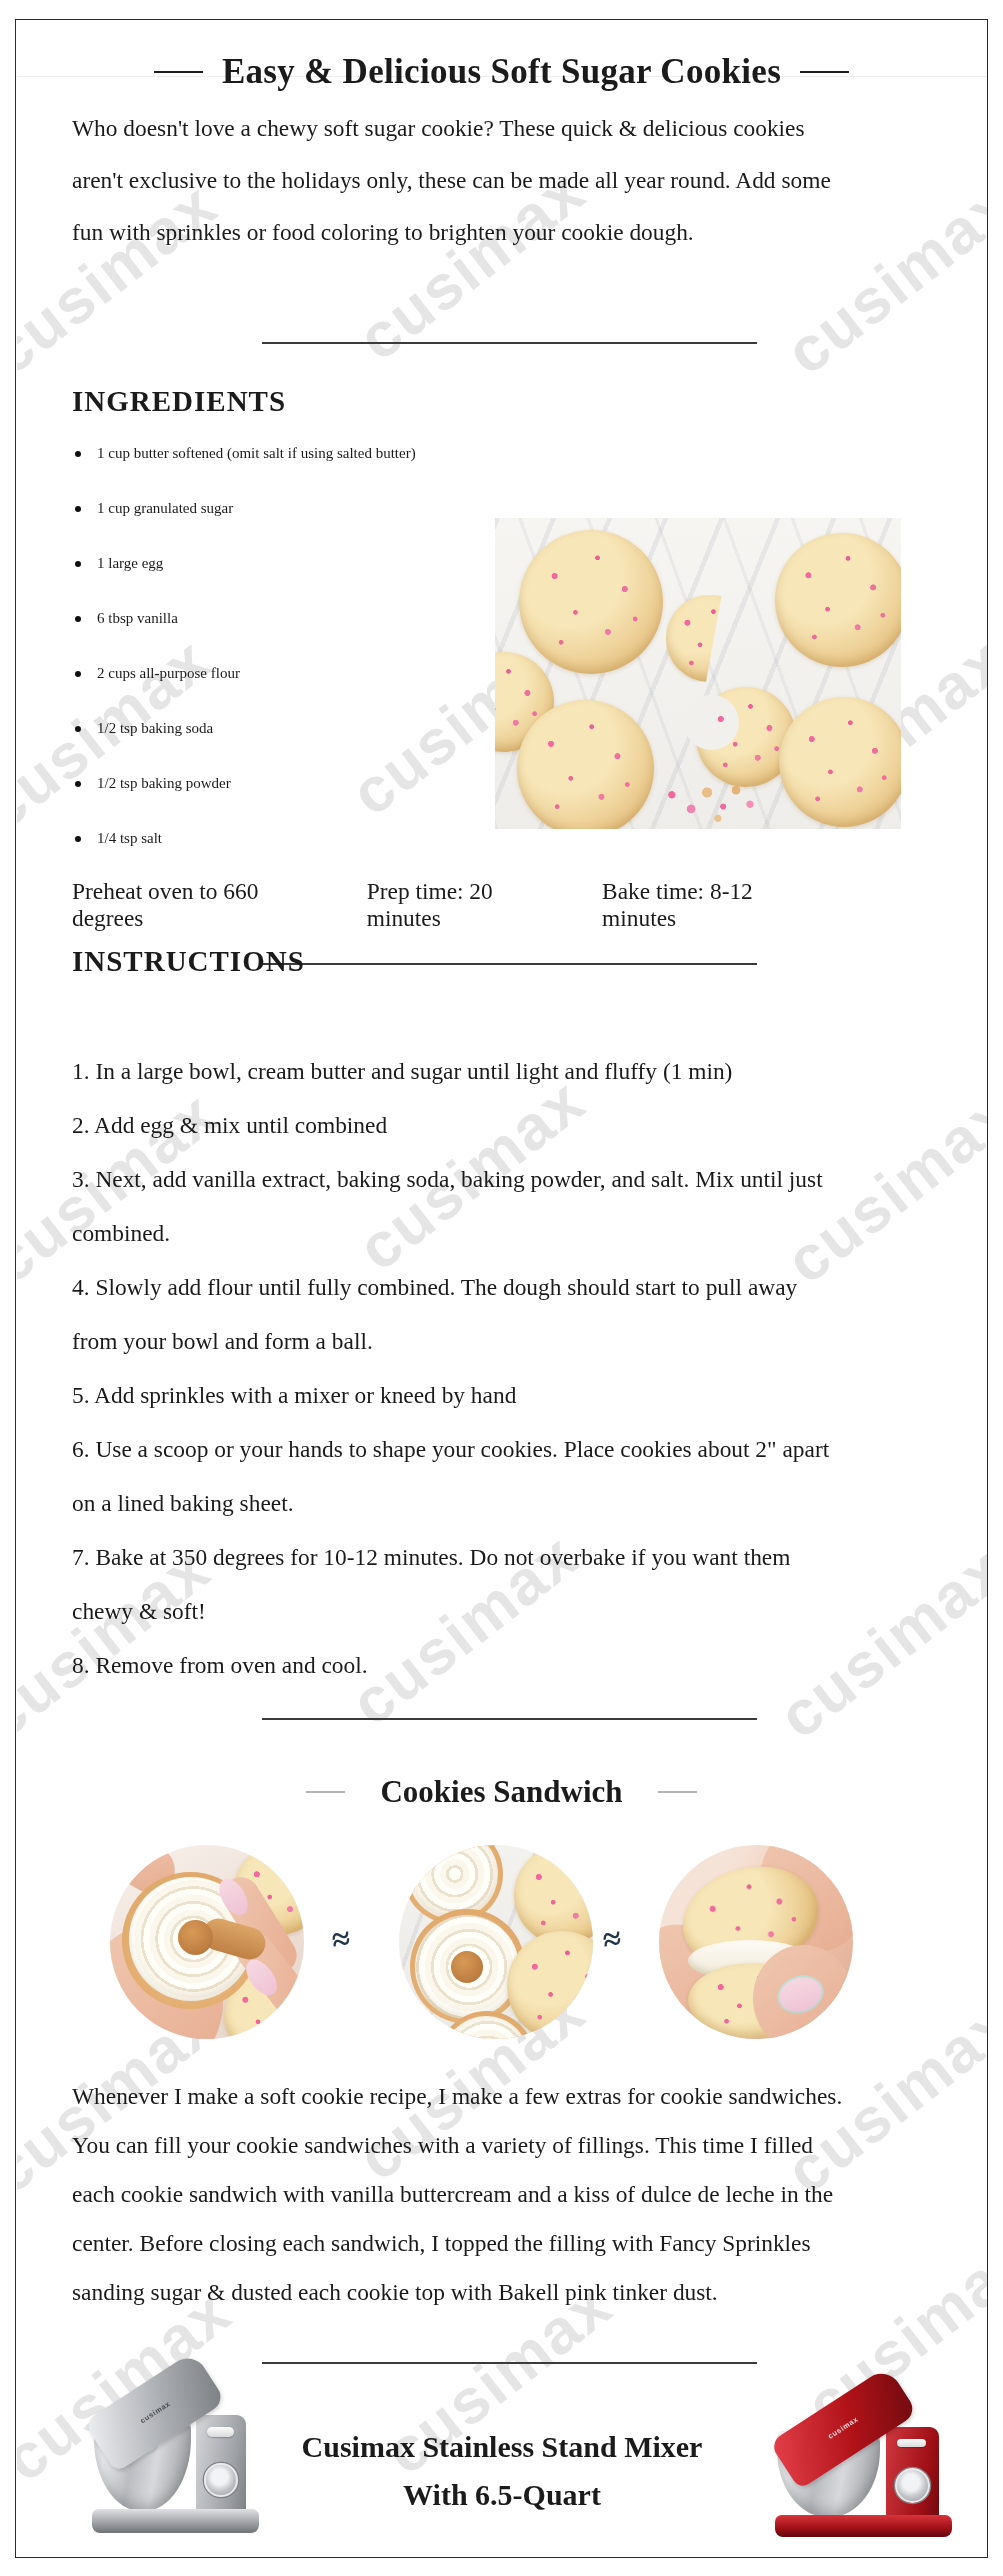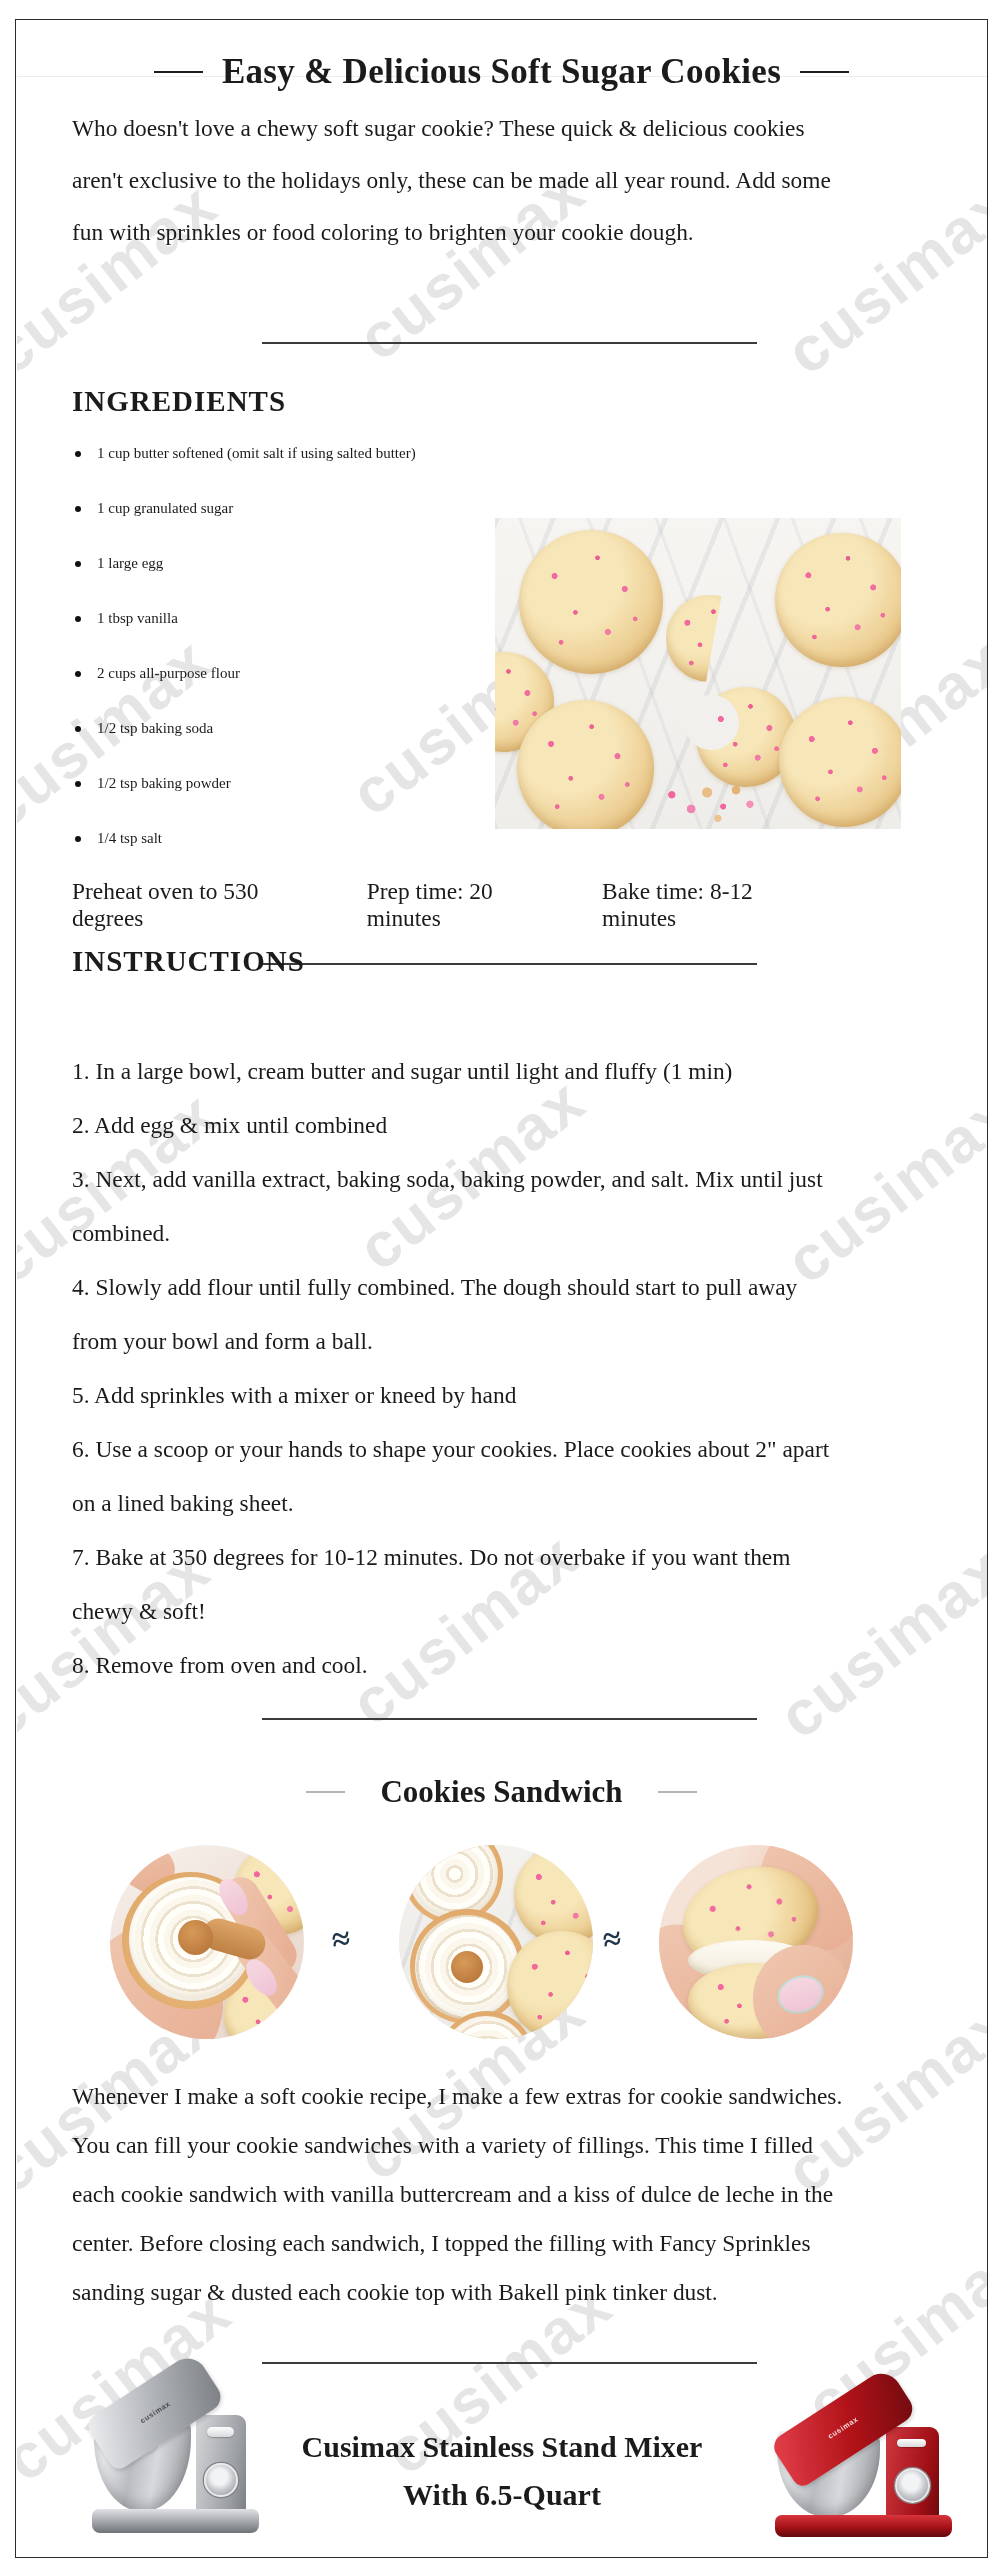--- a/index.html
+++ b/index.html
@@ -165,21 +165,21 @@
     <div class="ing-item">
         <span class="bullet"></span>
         <span>1 cup granulated sugar</span>
       </div>
     <div class="ing-item">
         <span class="bullet"></span>
         <span>1 large egg</span>
       </div>
     <div class="ing-item">
         <span class="bullet"></span>
-        <span>1 tbsp vanilla</span>
+        <span>6 tbsp vanilla</span>
       </div>
     <div class="ing-item">
         <span class="bullet"></span>
         <span>2 cups all-purpose flour</span>
       </div>
     <div class="ing-item">
         <span class="bullet"></span>
         <span>1/2 tsp baking soda</span>
       </div>
     <div class="ing-item">
@@ -197,21 +197,21 @@
     <div class="ck" style="left:-41px;top:134px;width:100px;height:100px"></div>
     <div class="ck" style="left:22px;top:182px;width:137px;height:137px"></div>
     <div class="ck half" style="left:171px;top:77px;width:87px;height:87px"></div>
     <div class="ck bite" style="left:201px;top:169px;width:100px;height:100px"></div>
     <div class="ck" style="left:280px;top:14.7px;width:134px;height:134px"></div>
     <div class="ck" style="left:284px;top:179px;width:130px;height:130px"></div>
     <div class="crumbs"></div>
   </div>
 
   <div class="meta-row">
-    <span class="m1">Preheat oven to 530 degrees</span>
+    <span class="m1">Preheat oven to 660 degrees</span>
     <span class="m2">Prep time: 20 minutes</span>
     <span class="m3">Bake time: 8-12 minutes</span>
   </div>
 
   <div id="div2" class="divider"></div>
 
   <h3 class="inst-head">INSTRUCTIONS</h3>
   <div class="steps">
     <div class="textline">1. In a large bowl, cream butter and sugar until light and fluffy (1 min)</div>
     <div class="textline">2. Add egg &amp; mix until combined</div>

